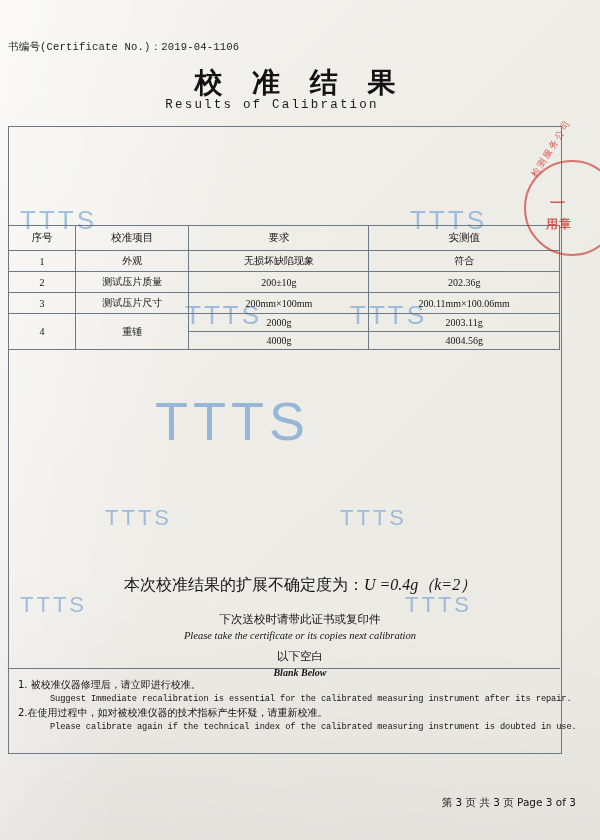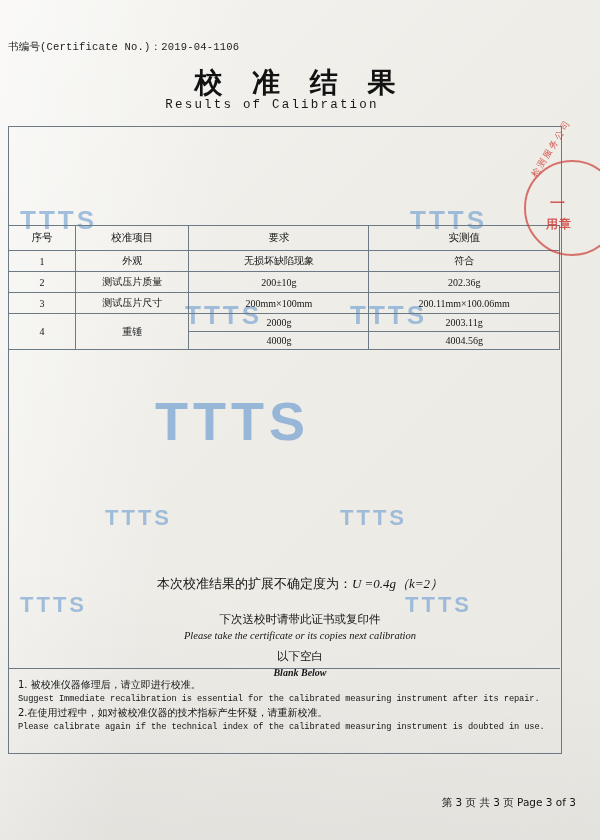--- a/index.html
+++ b/index.html
@@ -127,21 +127,21 @@
     position: absolute;
     left: 0;
     width: 600px;
     text-align: center;
     z-index: 6;
     color: #141414;
   }
   .stmt-1 {
     top: 575px;
     font-family: "DejaVu Sans", sans-serif;
-    font-size: 13px;
+    font-size: 16px;
   }
   .stmt-1 .ital {
     font-family: "Liberation Serif", serif;
     font-style: italic;
   }
   .stmt-2 {
     top: 594px;
     font-family: "DejaVu Sans", sans-serif;
     font-size: 11px;
   }
@@ -186,20 +186,21 @@
     white-space: nowrap;
   }
   .note-zh {
     font-family: "DejaVu Sans", sans-serif;
     font-size: 10px;
   }
   .note-en {
     font-family: "Liberation Mono", monospace;
     font-size: 8.7px;
     letter-spacing: -0.1px;
+    margin-left: 32px;
   }
 
   .footer {
     position: absolute;
     right: 24px;
     top: 796px;
     font-family: "DejaVu Sans", sans-serif;
     font-size: 10.5px;
     color: #141414;
     z-index: 6;
@@ -256,21 +257,21 @@
     font-size: 12px;
     font-weight: bold;
     letter-spacing: 1px;
   }
 
   
   .wm {
     position: absolute;
     color: #6f9ed1;
     font-family: "Liberation Sans", sans-serif;
-    font-weight: bold;
+    font-weight: normal;
     letter-spacing: 3px;
     z-index: 4;
     pointer-events: none;
     user-select: none;
     opacity: 0.62;
   }
   .wm.big {
     font-size: 54px;
     letter-spacing: 5px;
     opacity: 0.68;

